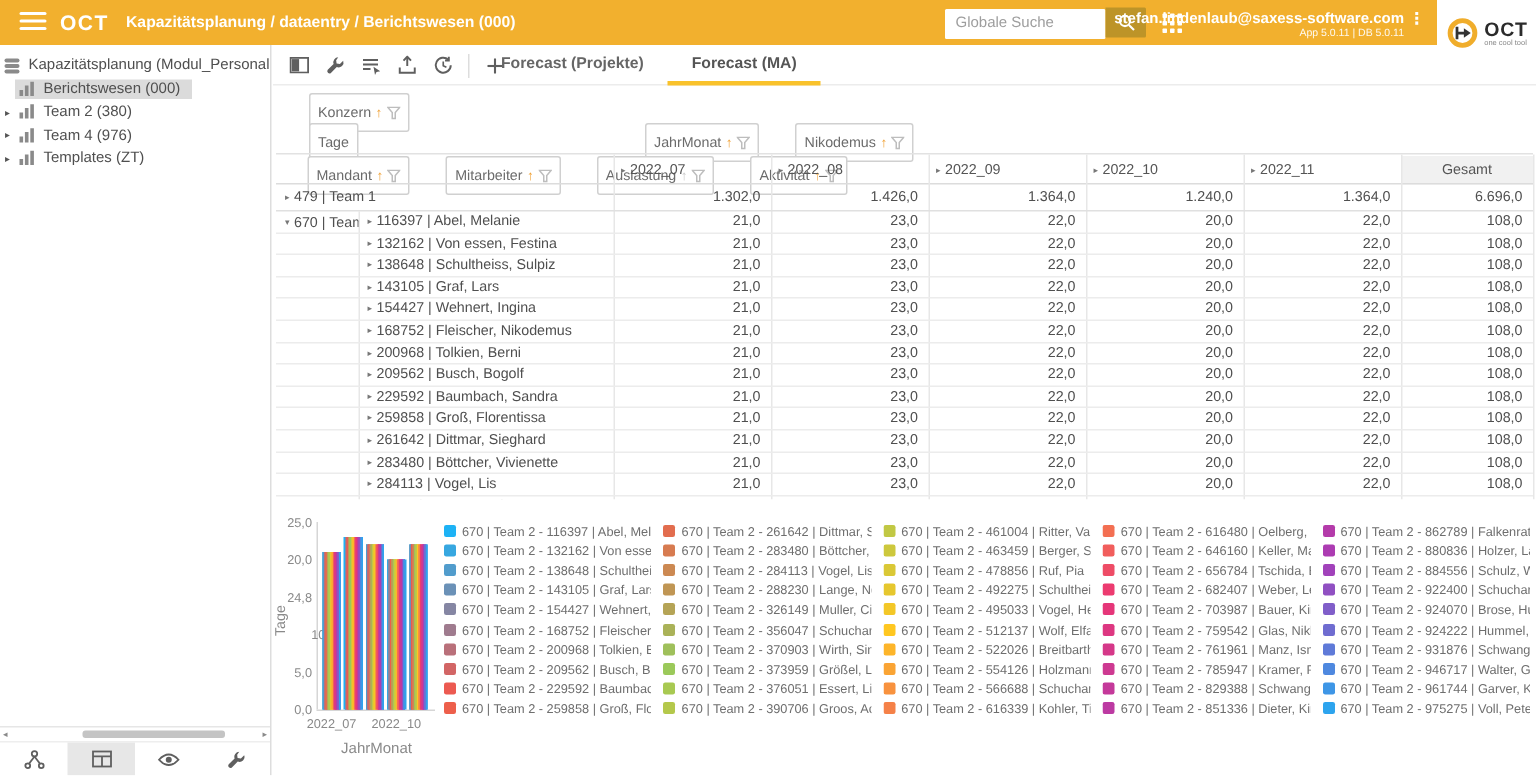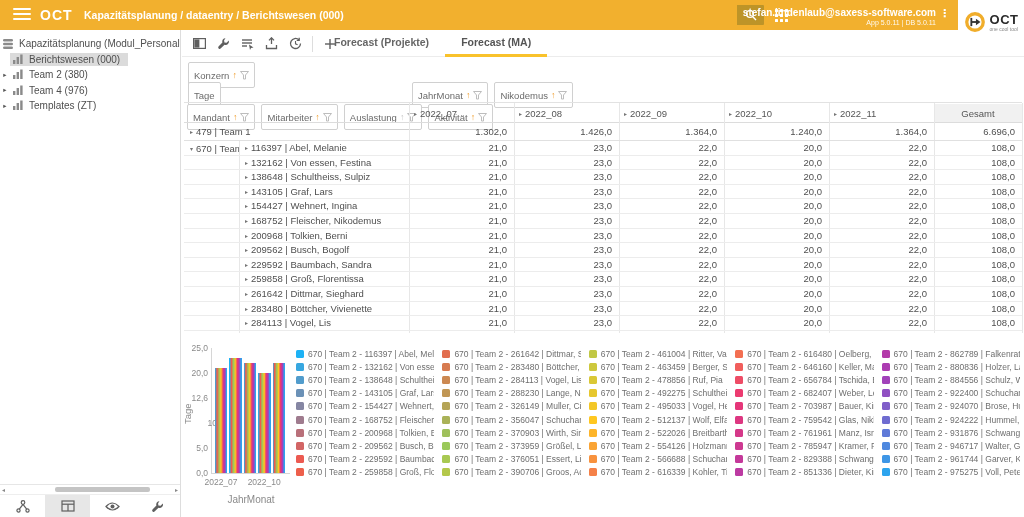--- a/index.html
+++ b/index.html
@@ -54,21 +54,21 @@
   .mtoolbar { position:absolute; left:0; top:0; right:0; height:27px; border-bottom:1px solid #ececec; }
   .micons { position:absolute; left:10px; top:0; height:27px; display:flex; align-items:center; gap:9px; }
   .micon { width:15px; height:15px; display:flex; align-items:center; justify-content:center; cursor:pointer; }
   .msep { width:1px; height:16px; background:#ddd; }
   .tabs { position:absolute; left:136px; top:0; height:27px; display:flex; }
   .tab { height:27px; display:flex; align-items:center; padding:0 16px; font-size:10.5px; color:#666; font-weight:bold; cursor:pointer; border-bottom:3px solid transparent; }
   .tab.active { color:#555; border-bottom:3px solid #f9c22b; }
 
   
   .pivot { position:absolute; left:2px; top:30px; width:840px; height:273px; overflow:hidden; }
-  .chip { display:inline-flex; align-items:center; gap:3px; height:17px; padding:12px 5px; background:#fff; border:1px solid #d0d0d0; border-radius:2px; font-size:9.5px; color:#6b6b6b; cursor:pointer; white-space:nowrap; }
+  .chip { display:inline-flex; align-items:center; gap:3px; height:17px; padding:12px 5px; background:#fff; border:1px solid #d0d0d0; border-radius:2px; font-size:9.5px; color:#6b6b6b; cursor:pointer; white-space:nowrap;margin-left:18px; }
   .chip .sort { font-size:9px; font-weight:bold; color:#f0a032; line-height:1; }
   .chip .sort.off { color:#c9c9c9; }
   .chiprow { position:absolute; display:flex; gap:6px; }
   .hline { position:absolute; height:1px; background:#e2e2e2; }
   .vline { position:absolute; width:1px; background:#e7e7e7; }
   .mhead { position:absolute; top:44px; height:19px; font-size:9.5px; color:#555; line-height:19px; padding-left:5px; cursor:pointer; white-space:nowrap; overflow:hidden; }
   .mhead .car { font-size:6px; color:#777; margin-right:3px; vertical-align:1px; }
   .gesamt-head { position:absolute; top:44px; height:19px; background:#f1f1f1; font-size:9.5px; color:#555; line-height:19px; text-align:center; }
   .prows { position:absolute; left:0; top:63px; width:838px; height:210px; overflow:hidden; }
   .prow { position:absolute; left:0; width:838px; border-bottom:1px solid #ececec; }
@@ -101,20 +101,23 @@
 <div id="app">
 
   <div class="topbar">
     <div class="hamburger">
         <i></i>
         <i></i>
         <i></i>
       </div>
     <div class="appname">OCT</div>
     <div class="breadcrumb">Kapazitätsplanung / dataentry / Berichtswesen (000)</div>
+    <div class="gsearch">
+      <input placeholder="Globale Suche" style="">
+    </div>
     <button class="gsearch-btn">
       <span>
         <svg width="12" height="12" viewBox="0 0 12 12">
             <circle cx="5" cy="5" r="3.4" fill="none" stroke="#fff" stroke-width="1.4"></circle>
             <line x1="7.6" y1="7.6" x2="11" y2="11" stroke="#fff" stroke-width="1.4"></line>
           </svg>
       </span>
     </button>
     <div class="gridicon">
         <i></i>
@@ -534,21 +537,21 @@
     </div>
 
     <div class="chart">
       <div class="ylab">Tage</div>
       <div class="axis-v"></div>
       <div class="axis-h"></div>
       <div>
           <div class="ytick" style="left: 0px; top: 135px;">0,0</div>
           <div class="ytick" style="left: 0px; top: 110px;">5,0</div>
           <div class="ytick" style="left: 16px; top: 85px;">10,0</div>
-          <div class="ytick" style="left: 0px; top: 60px;">12,6</div>
+          <div class="ytick" style="left: 0px; top: 60px;">24,8</div>
           <div class="ytick" style="left: 0px; top: 35px;">20,0</div>
           <div class="ytick" style="left: 0px; top: 10px;">25,0</div>
         </div>
       <div>
           <div class="bargroup" style="left: 33px; top: 34px; height: 105px;">
             <i style="background: rgb(29, 178, 245);"></i>
             <i style="background: rgb(55, 167, 224);"></i>
             <i style="background: rgb(81, 156, 204);"></i>
             <i style="background: rgb(107, 145, 183);"></i>
             <i style="background: rgb(133, 134, 163);"></i>

